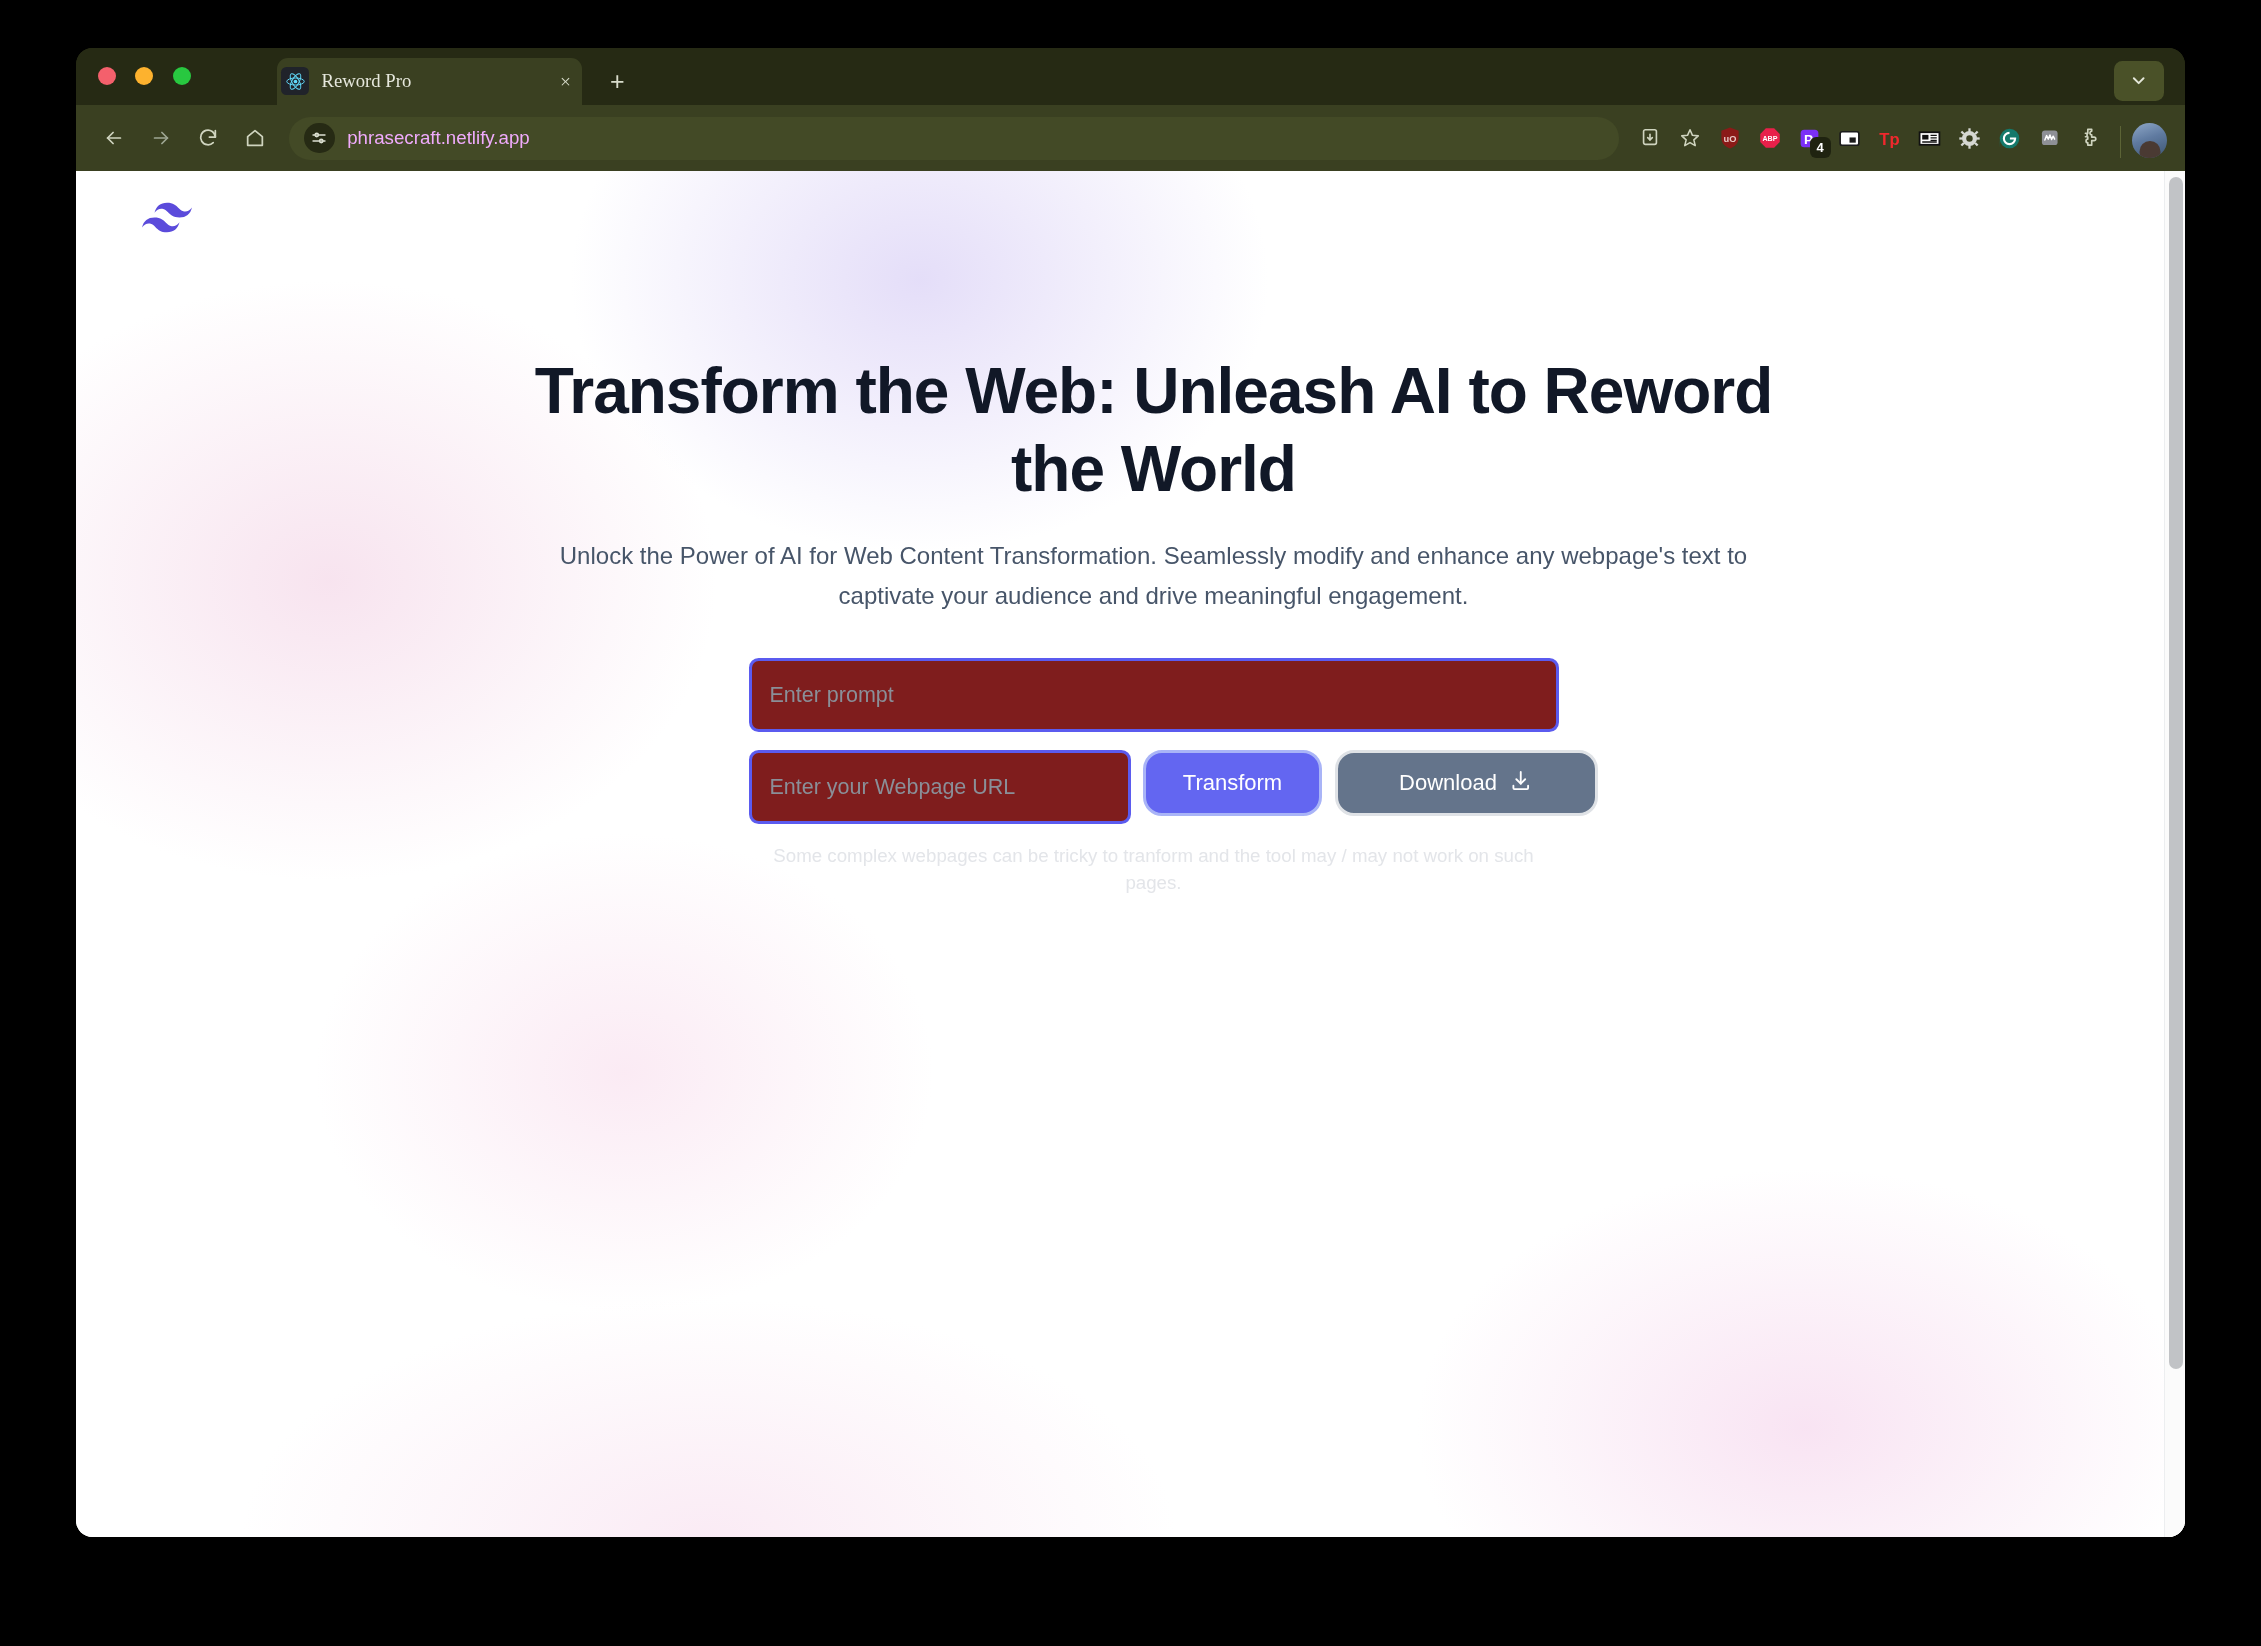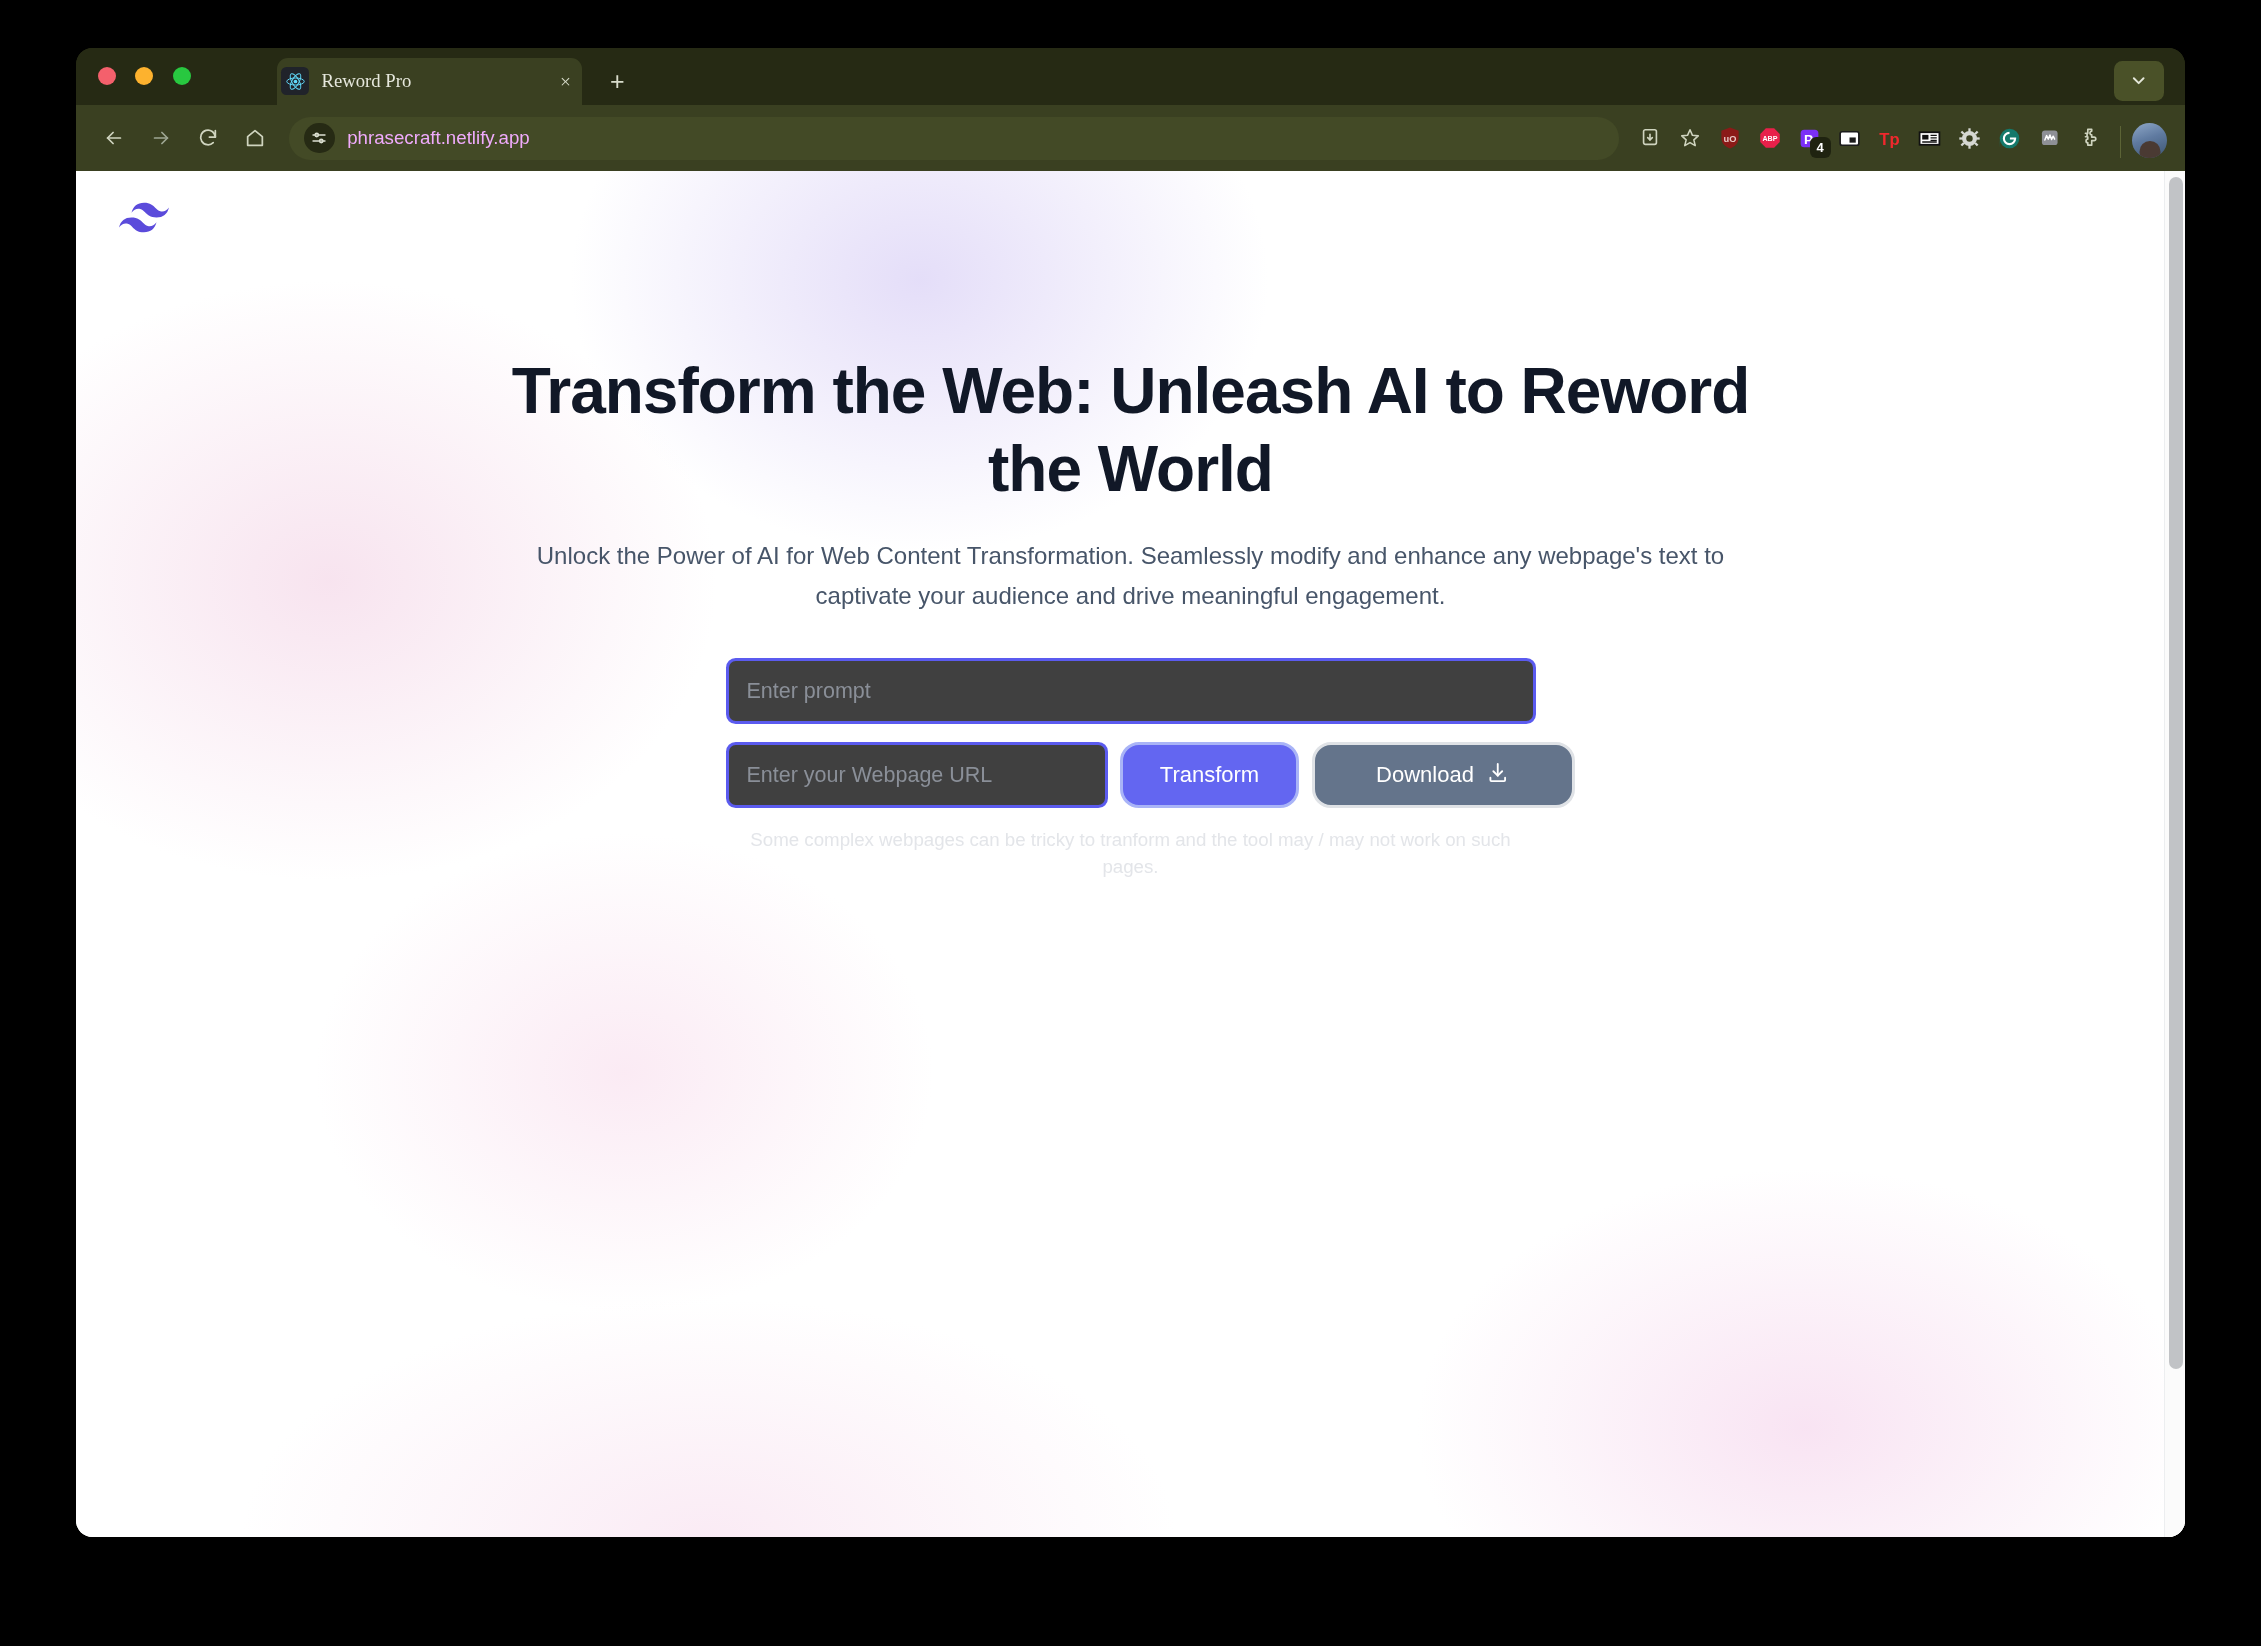--- a/index.html
+++ b/index.html
@@ -161,21 +161,21 @@
       radial-gradient(ellipse 554px 429px at 12% 30%, rgba(247,226,238,.95) 0%, rgba(247,226,238,0) 70%),
       radial-gradient(ellipse 498px 388px at 40% 8%,  rgba(226,219,248,.92) 0%, rgba(226,219,248,0) 70%),
       radial-gradient(ellipse 429px 332px at 26% 66%, rgba(250,231,242,.85) 0%, rgba(250,231,242,0) 72%),
       radial-gradient(ellipse 540px 360px at 82% 92%, rgba(248,226,242,.95) 0%, rgba(248,226,242,0) 72%),
       radial-gradient(ellipse 623px 318px at 30% 100%, rgba(249,230,242,.8) 0%, rgba(249,230,242,0) 75%),
       linear-gradient(#ffffff,#ffffff);
   }
 
   #page-content{
     position:relative;
-    width:100%; height:100%;
+    width:100%; height:100%;margin-left:23px;
   }
 
   #site-logo{
     position:absolute; left:43px; top:29px;
     width:50px;height:36px;
   }
 
   #hero{
     position:absolute;
     left:0; right:0; top:0;
@@ -202,24 +202,24 @@
     color:#475569;
   }
 
   #form-area{
     margin-top:43px;
     width:810px;
     display:flex; flex-direction:column; align-items:stretch;
   }
 
   .field{
-    background:#404040;
+    background:#7f1d1d;
     border:3.5px solid #5b5bef;
     border-radius:9.7px;
-    height:66px;
+    height:74px;
     display:flex; align-items:center;
     padding:0 18px;
     font-size:21.5px;
     color:#8a8f98;
   }
 
   #form-row-2{
     margin-top:18px;
     display:flex; align-items:stretch; gap:12.5px;
   }

